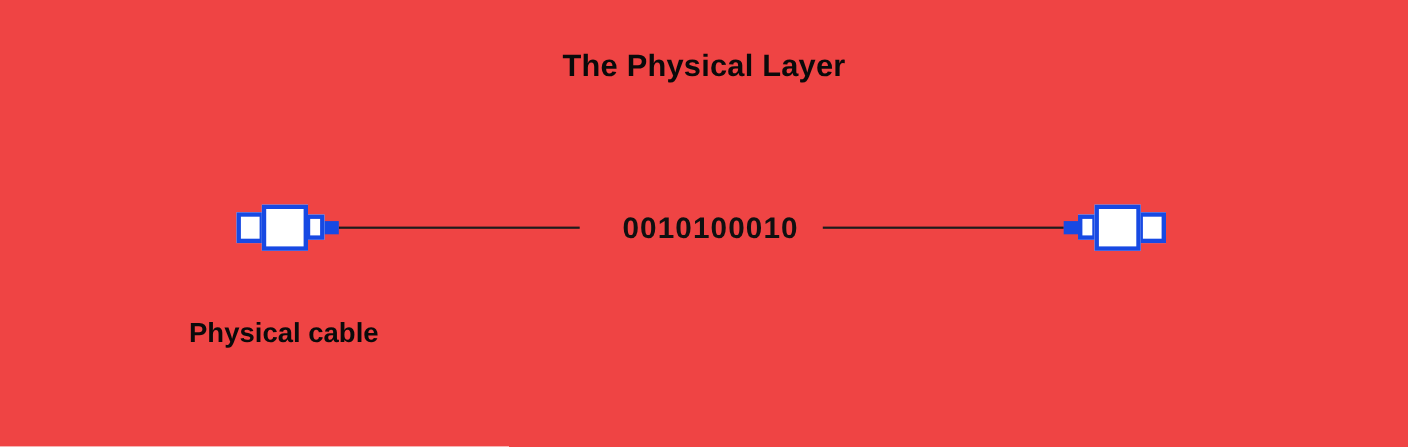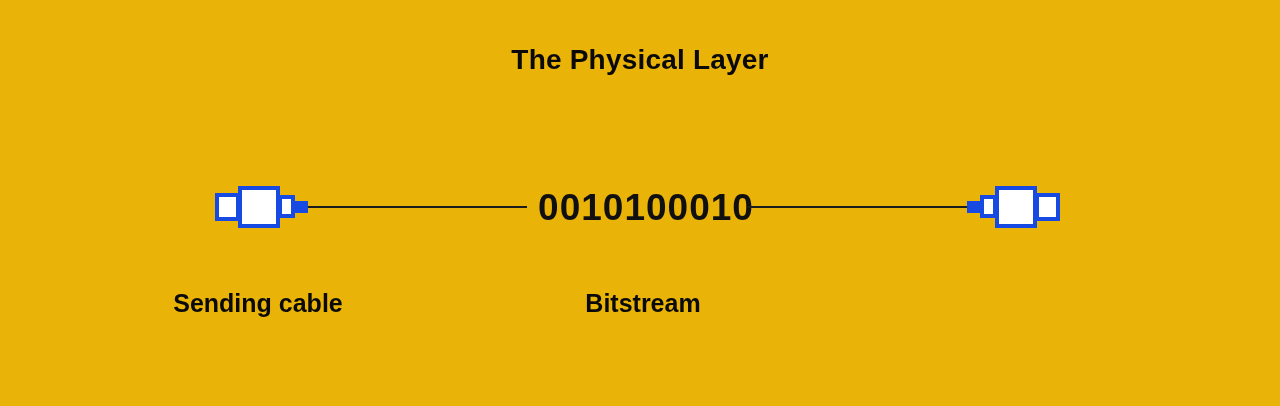--- a/index.html
+++ b/index.html
@@ -1,30 +1,30 @@
 <!DOCTYPE html>
 <html><head>
 <meta charset="utf-8">
 <style>
   html,body { margin:0; padding:0; background:#ffffff; }
   .canvas {
-    position:relative; width:1280px; height:406px; background:#eab308;
+    position:relative; width:1280px; height:406px; background:#ef4444;
     font-family:"Liberation Sans", sans-serif; overflow:hidden;
   }
   .title {
     position:absolute; top:44px; left:0; width:1280px; text-align:center;
     font-size:28px; line-height:32px; font-weight:700; color:#0a0a0a;
     letter-spacing:0.2px;
   }
   .wire { position:absolute; top:206px; height:2px; background:#1c1c1c; }
   .wire-left  { left:308px; width:219px; }
   .wire-right { left:748px; width:219px; }
   .bitstream {
     position:absolute; top:194px; left:520px; width:252px; text-align:center;
-    font-size:37px; line-height:27px; font-weight:700; color:#101010;
+    font-size:27px; line-height:27px; font-weight:700; color:#101010;
     letter-spacing:1px;
   }
   .connector { position:absolute; top:186px; width:95px; height:42px; }
   .connector-left  { left:215px; }
   .connector-right { left:967px; }
   .part {
     position:absolute; box-sizing:border-box;
     background:#ffffff; border:4px solid #1749e3;
   }
   
@@ -67,16 +67,15 @@
 
   <div class="wire wire-right"></div>
 
   <div class="connector connector-right">
     <div class="part tip"></div>
     <div class="part neck"></div>
     <div class="part body"></div>
     <div class="part cap"></div>
   </div>
 
-  <div class="label label-sending">Sending cable</div>
-  <div class="label label-bitstream">Bitstream</div>
+  <div class="label label-sending">Physical cable</div>
 
 </div>
 
 </body></html>

